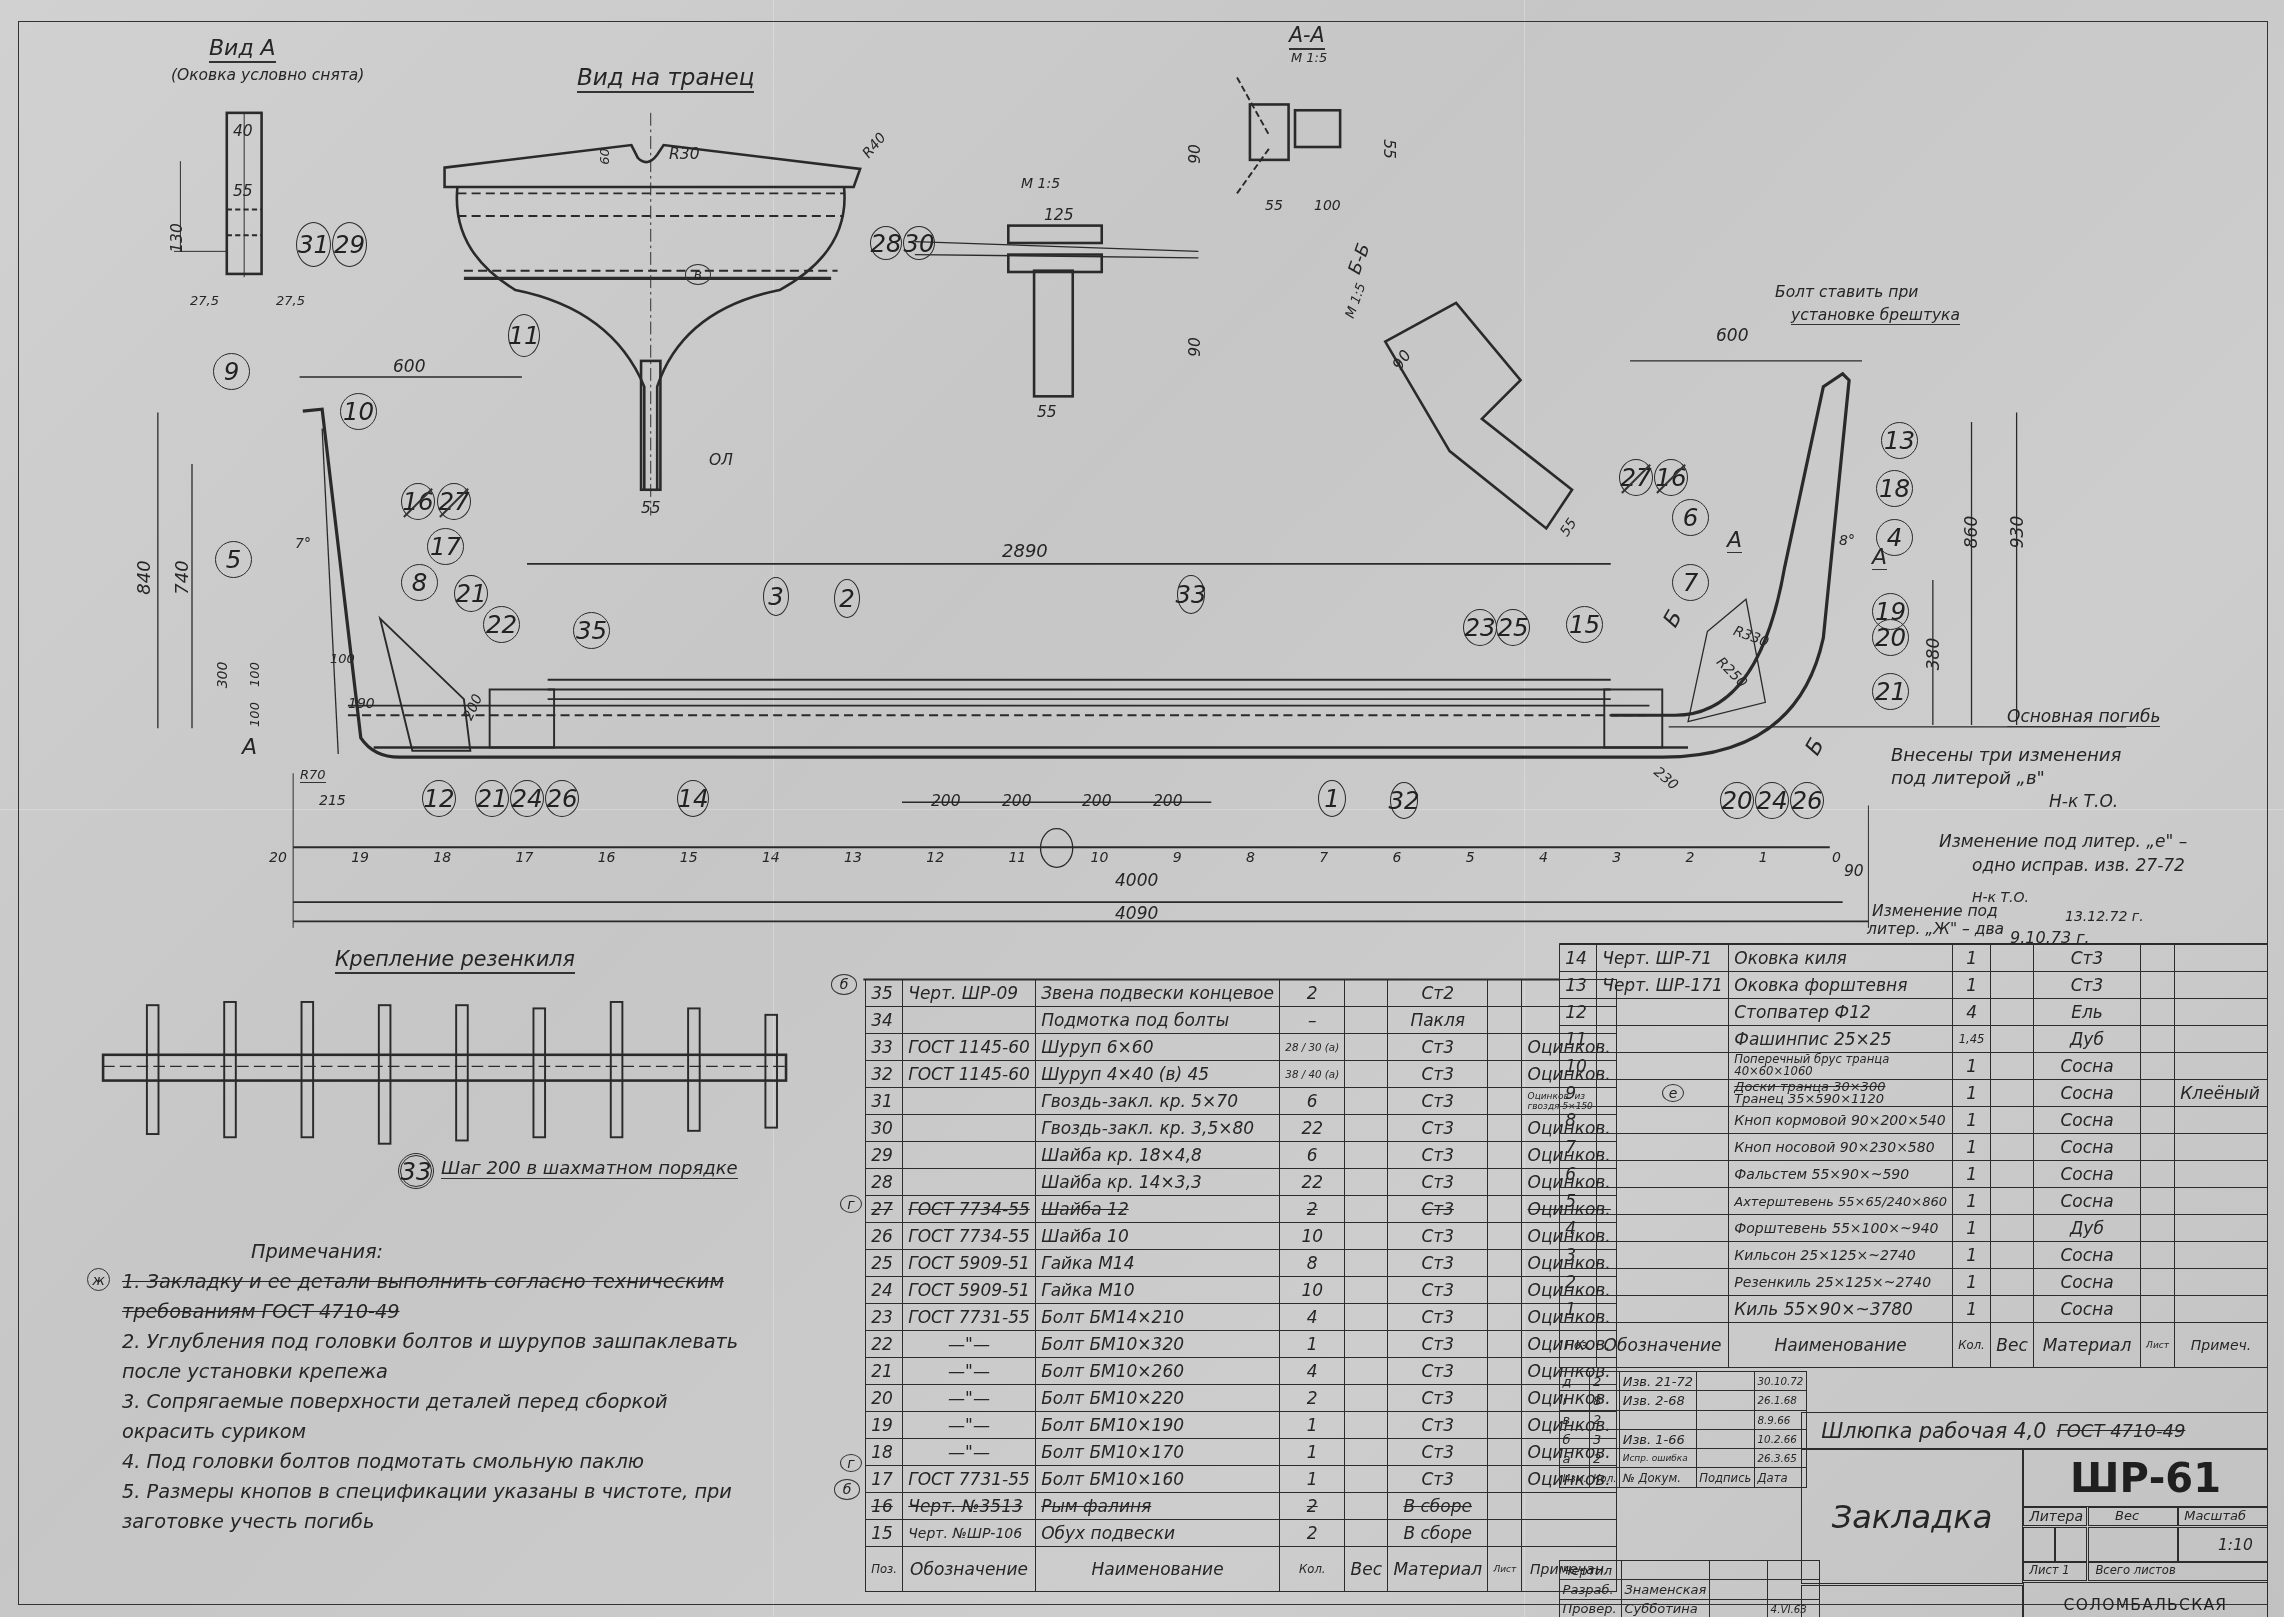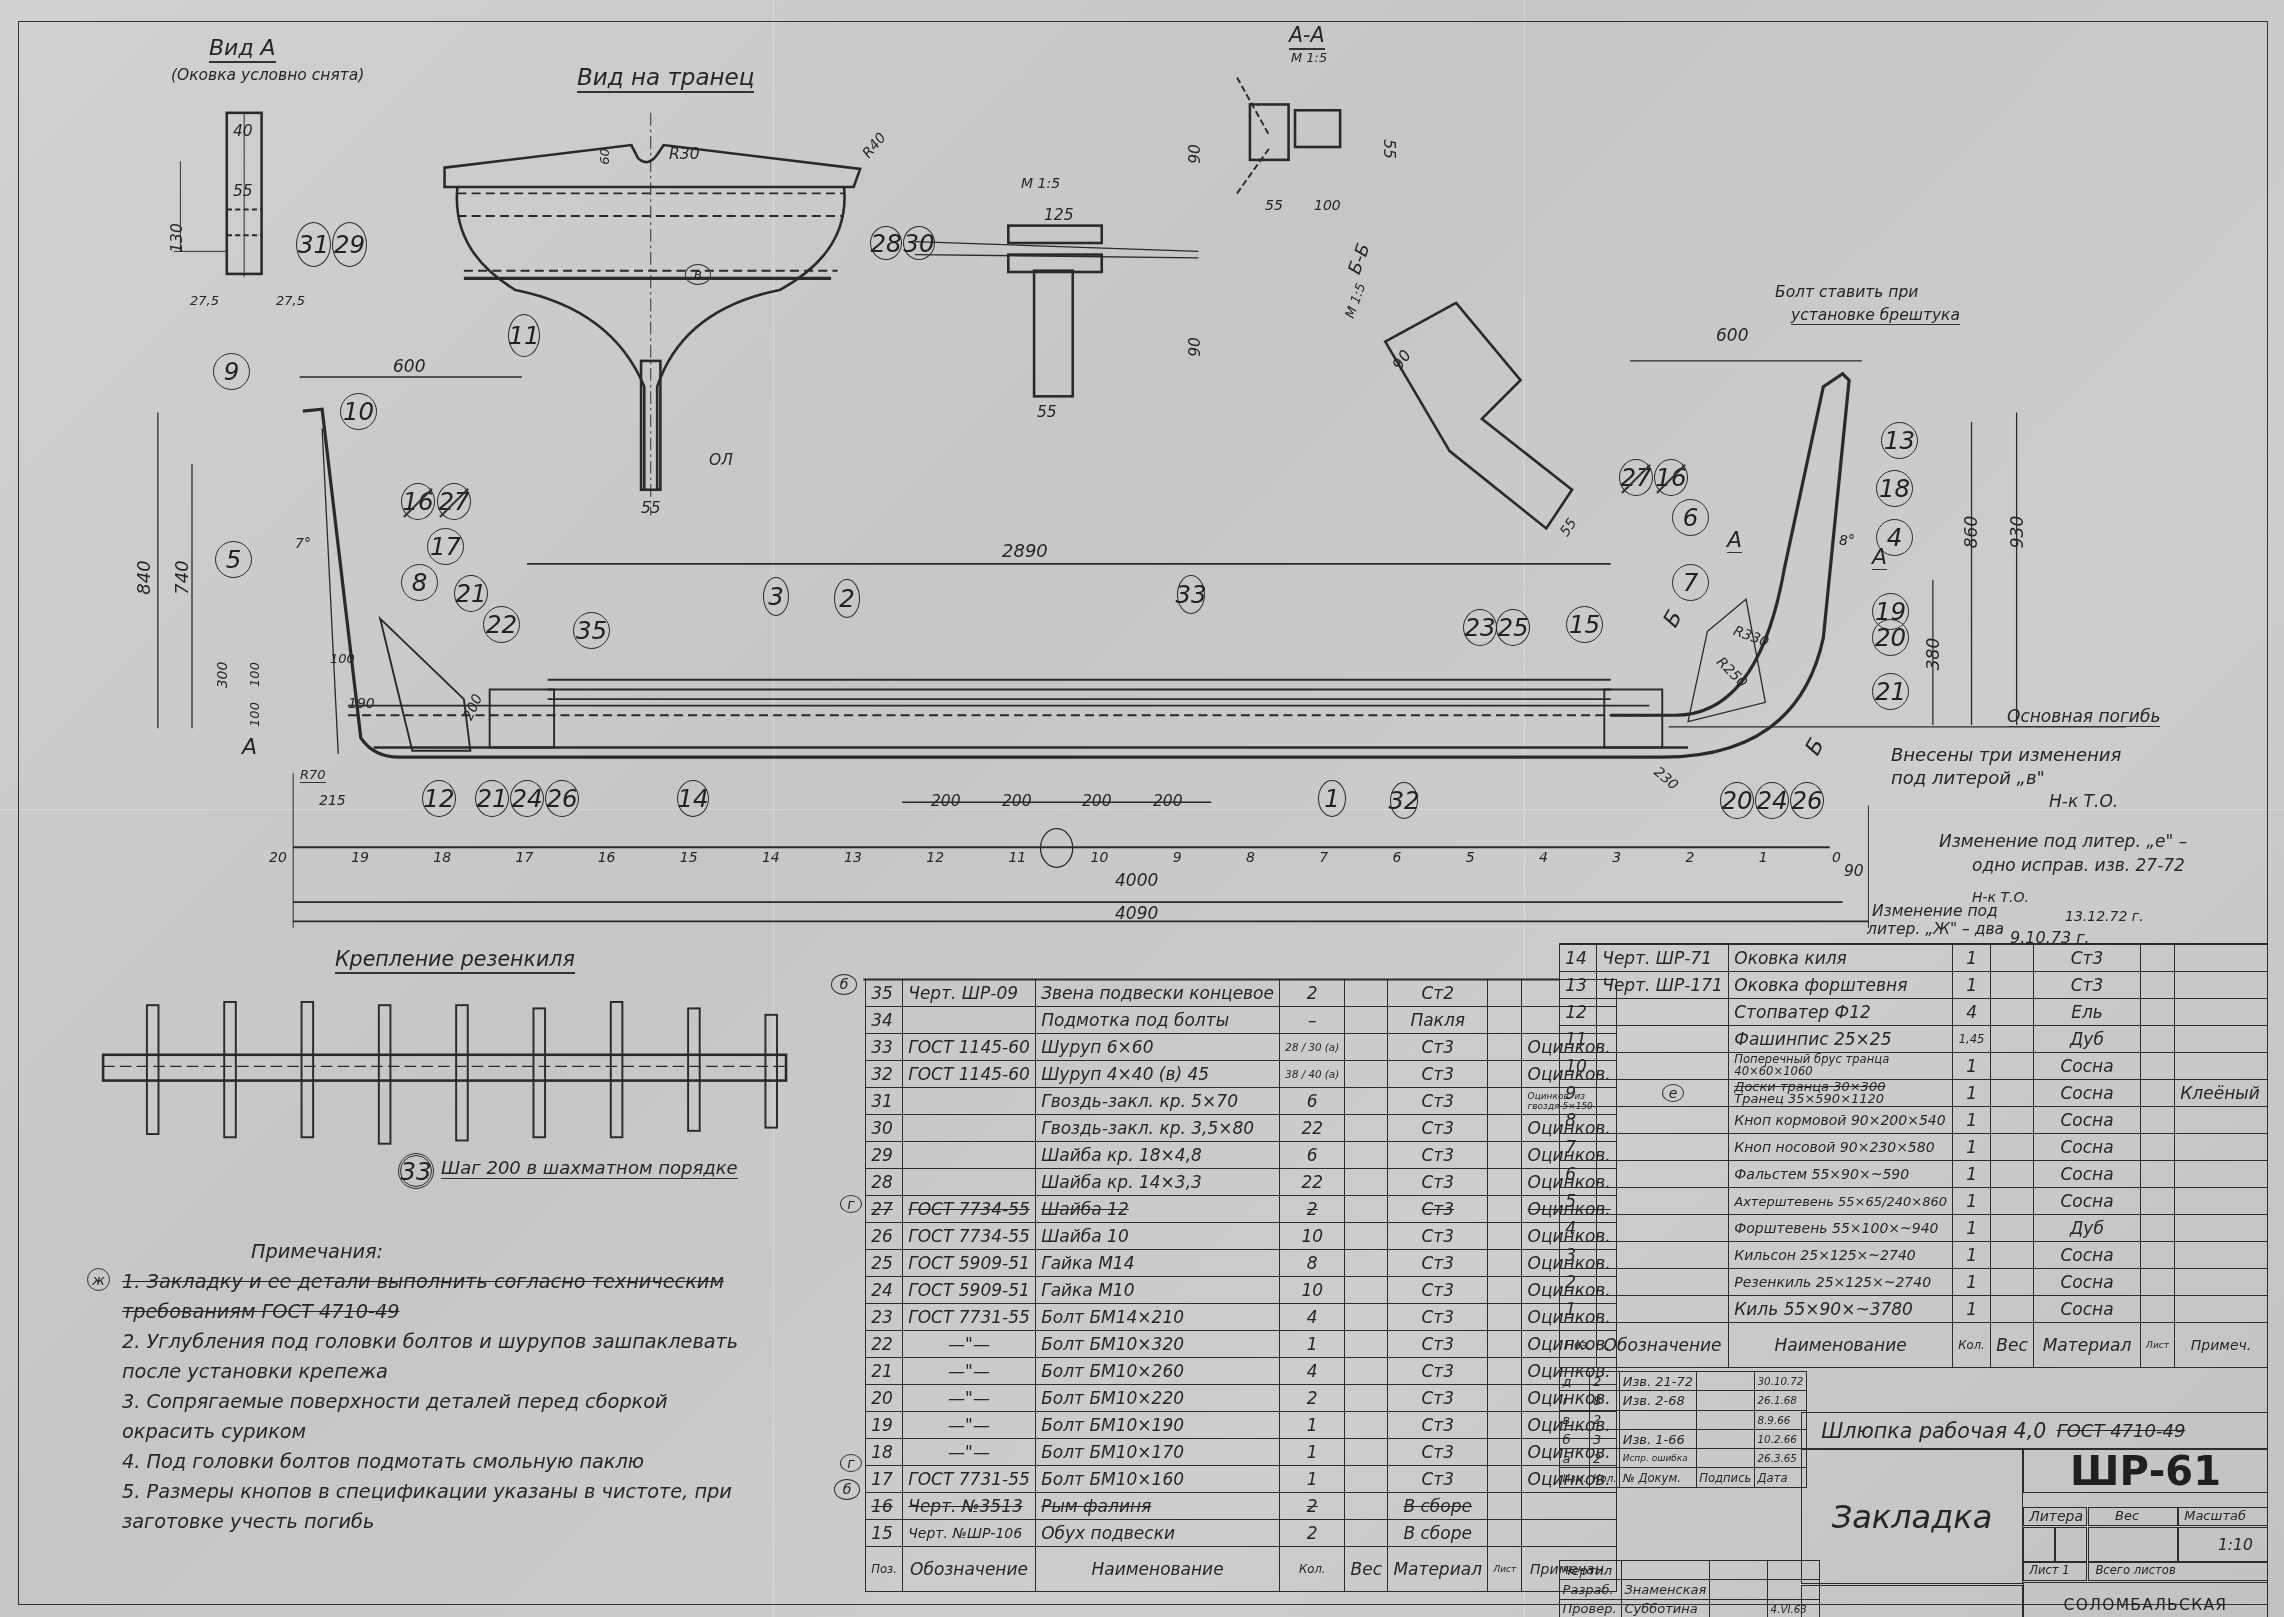--- a/index.html
+++ b/index.html
@@ -788,21 +788,21 @@
     </tbody>
   </table>
 
   <div class="stamp-box" style="left:1801px;top:1371px;width:467px;height:37px;display:flex;align-items:center;padding-left:19.3px">
     <span class="hand" style="position:static;font-size:20.6px">Шлюпка рабочая 4,0</span>
     <span class="hand" style="position:static;font-size:18px;margin-left:10.3px;text-decoration:line-through">ГОСТ 4710-49</span>
   </div>
   <div class="stamp-box" style="left:1801px;top:1408px;width:222px;height:135px;display:flex;align-items:center;justify-content:center">
     <span class="hand" style="position:static;font-size:32px">Закладка</span>
   </div>
-  <div class="stamp-box" style="left:2023px;top:1408px;width:245px;height:44px;display:flex;align-items:center;justify-content:center">
+  <div class="stamp-box" style="left:2023px;top:1408px;width:245px;height:58px;display:flex;align-items:center;justify-content:center">
     <span style="font-family:'DejaVu Sans',sans-serif;font-weight:bold;font-size:40px;color:#1f1f1f">ШР-61</span>
   </div>
   <div class="stamp-box" style="left:2023px;top:1466px;width:64px;height:19.3px">
       <span class="hand" style="left:5.2px;top:0;font-size:14px">Литера</span>
     </div>
   <div class="stamp-box" style="left:2088px;top:1466px;width:90px;height:19.3px">
       <span class="hand" style="left:26px;top:0;font-size:13px">Вес</span>
     </div>
   <div class="stamp-box" style="left:2178px;top:1466px;width:90px;height:19.3px">
       <span class="hand" style="left:5.2px;top:0;font-size:13px">Масштаб</span>

